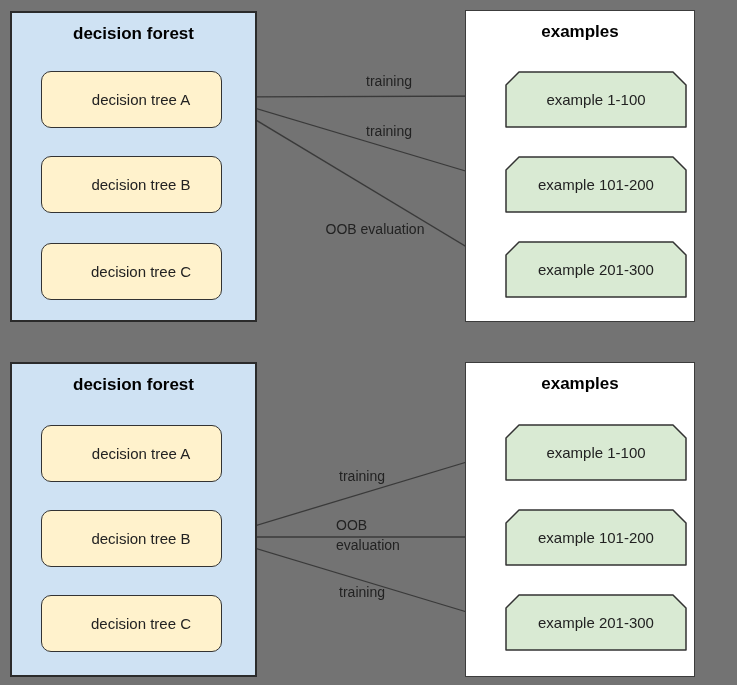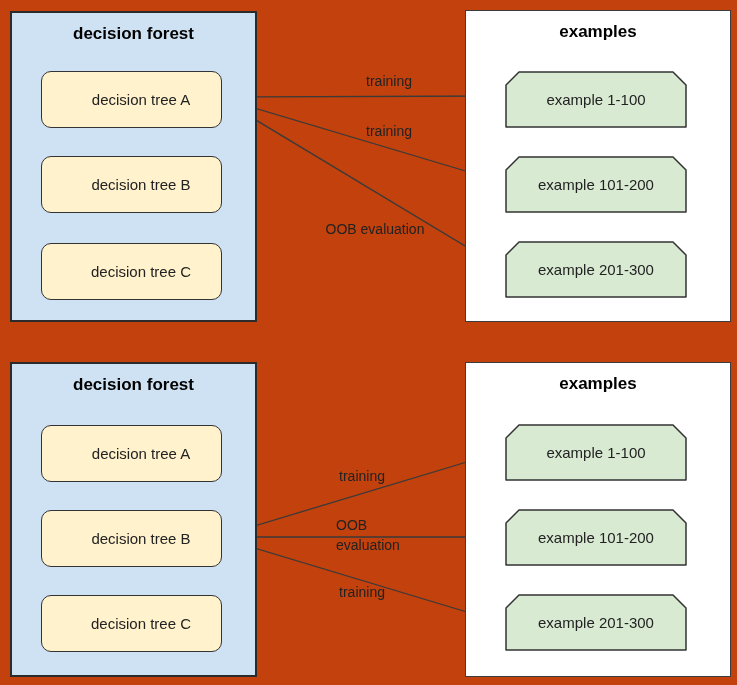--- a/index.html
+++ b/index.html
@@ -1,25 +1,25 @@
 <!DOCTYPE html>
 <html><head>
 <meta charset="utf-8">
 <style>
   html,body { margin:0; padding:0; background:#ffffff; }
   .canvas {
-    position:relative; width:737px; height:685px; background:#c2410c;
+    position:relative; width:737px; height:685px; background:#737373;
     font-family:"Liberation Sans","DejaVu Sans",sans-serif; color:#1a1a1a;
     overflow:hidden;
   }
   .panel { position:absolute; box-sizing:border-box; }
   .forest-panel { background:#cfe2f3; border:2px solid #2b2b2b; width:247px; left:10px; }
   .forest-panel.top { top:11px; height:311px; }
   .forest-panel.bottom { top:362px; height:315px; }
-  .examples-panel { background:#ffffff; border:1.5px solid #3c3c3c; width:266px; left:465px; }
+  .examples-panel { background:#ffffff; border:1.5px solid #3c3c3c; width:230px; left:465px; }
   .examples-panel.top { top:10px; height:312px; }
   .examples-panel.bottom { top:362px; height:315px; }
   .panel-title {
     position:absolute; top:11px; left:0; right:0; text-align:center;
     font-weight:bold; font-size:17px; color:#000;
   }
   .tree-box {
     position:absolute; left:29px; width:181px; height:57px;
     background:#fff2cc; border:1.5px solid #333; border-radius:10px;
     box-sizing:border-box; display:flex; align-items:center; justify-content:center;

